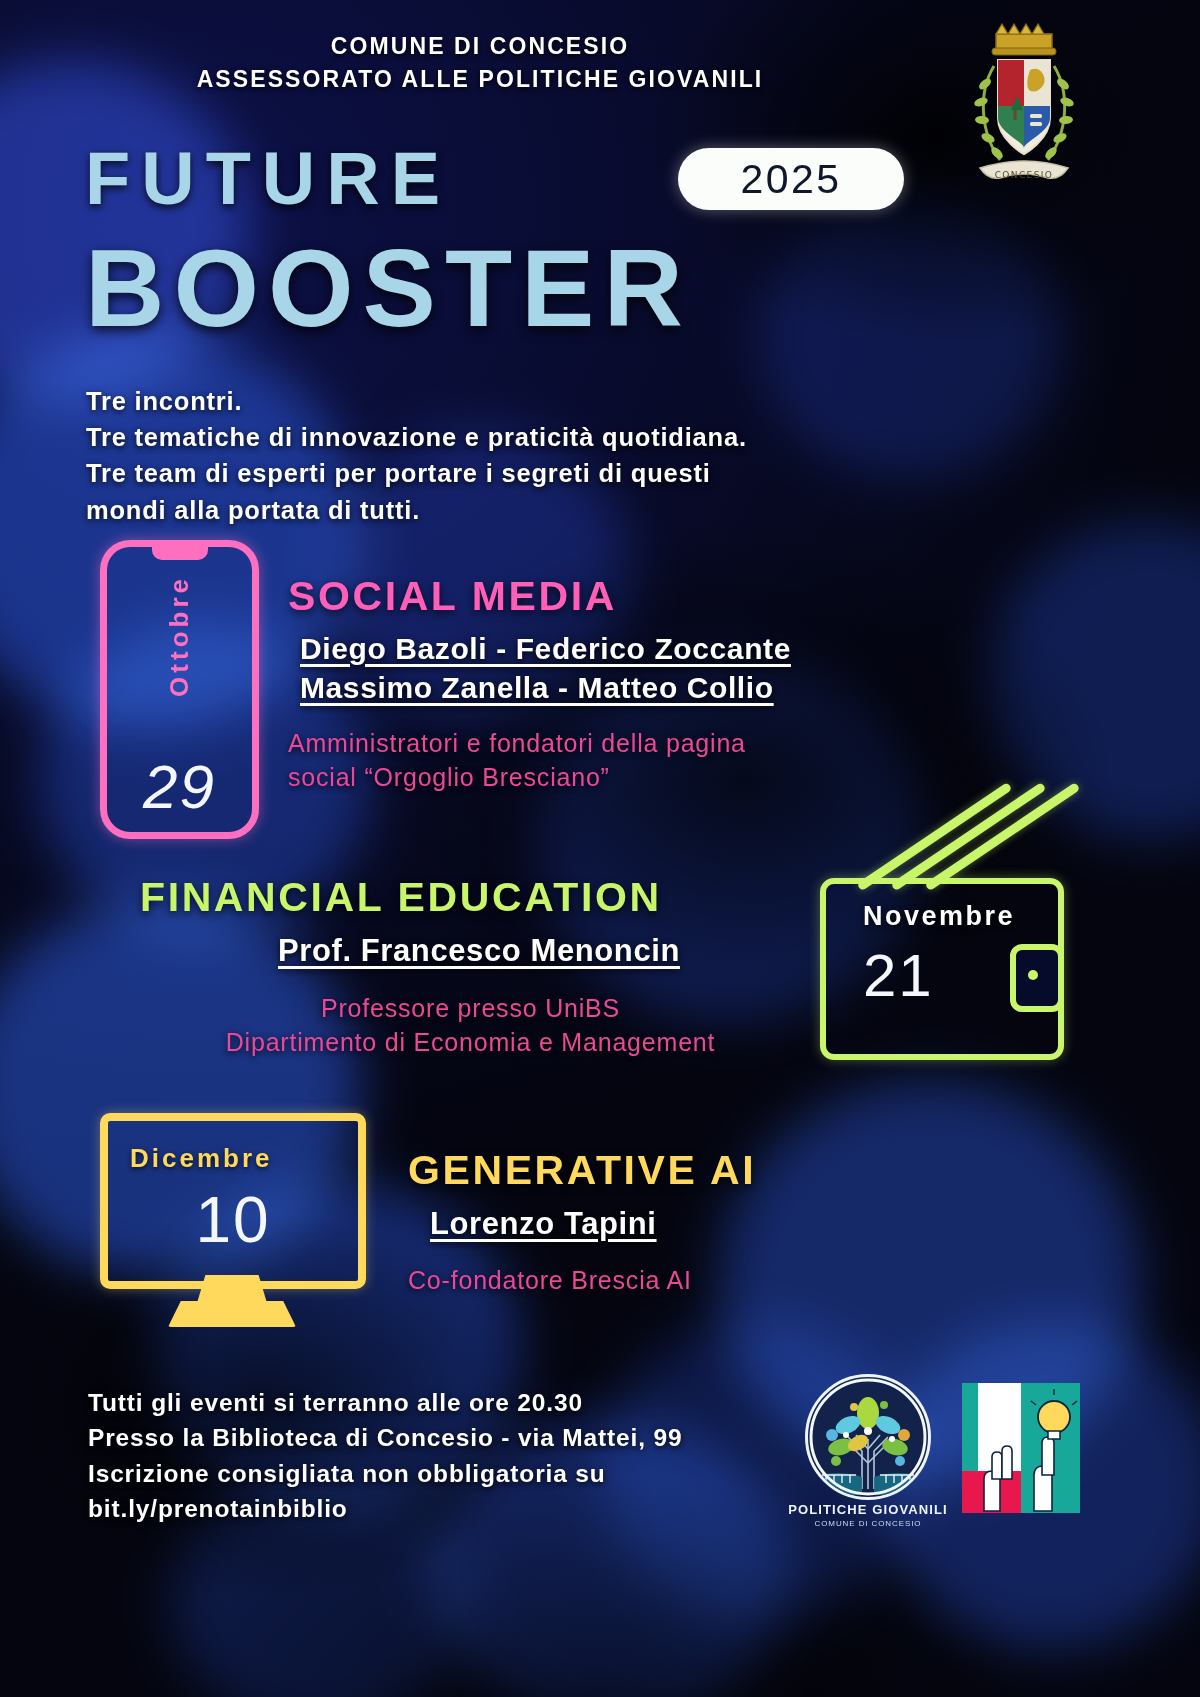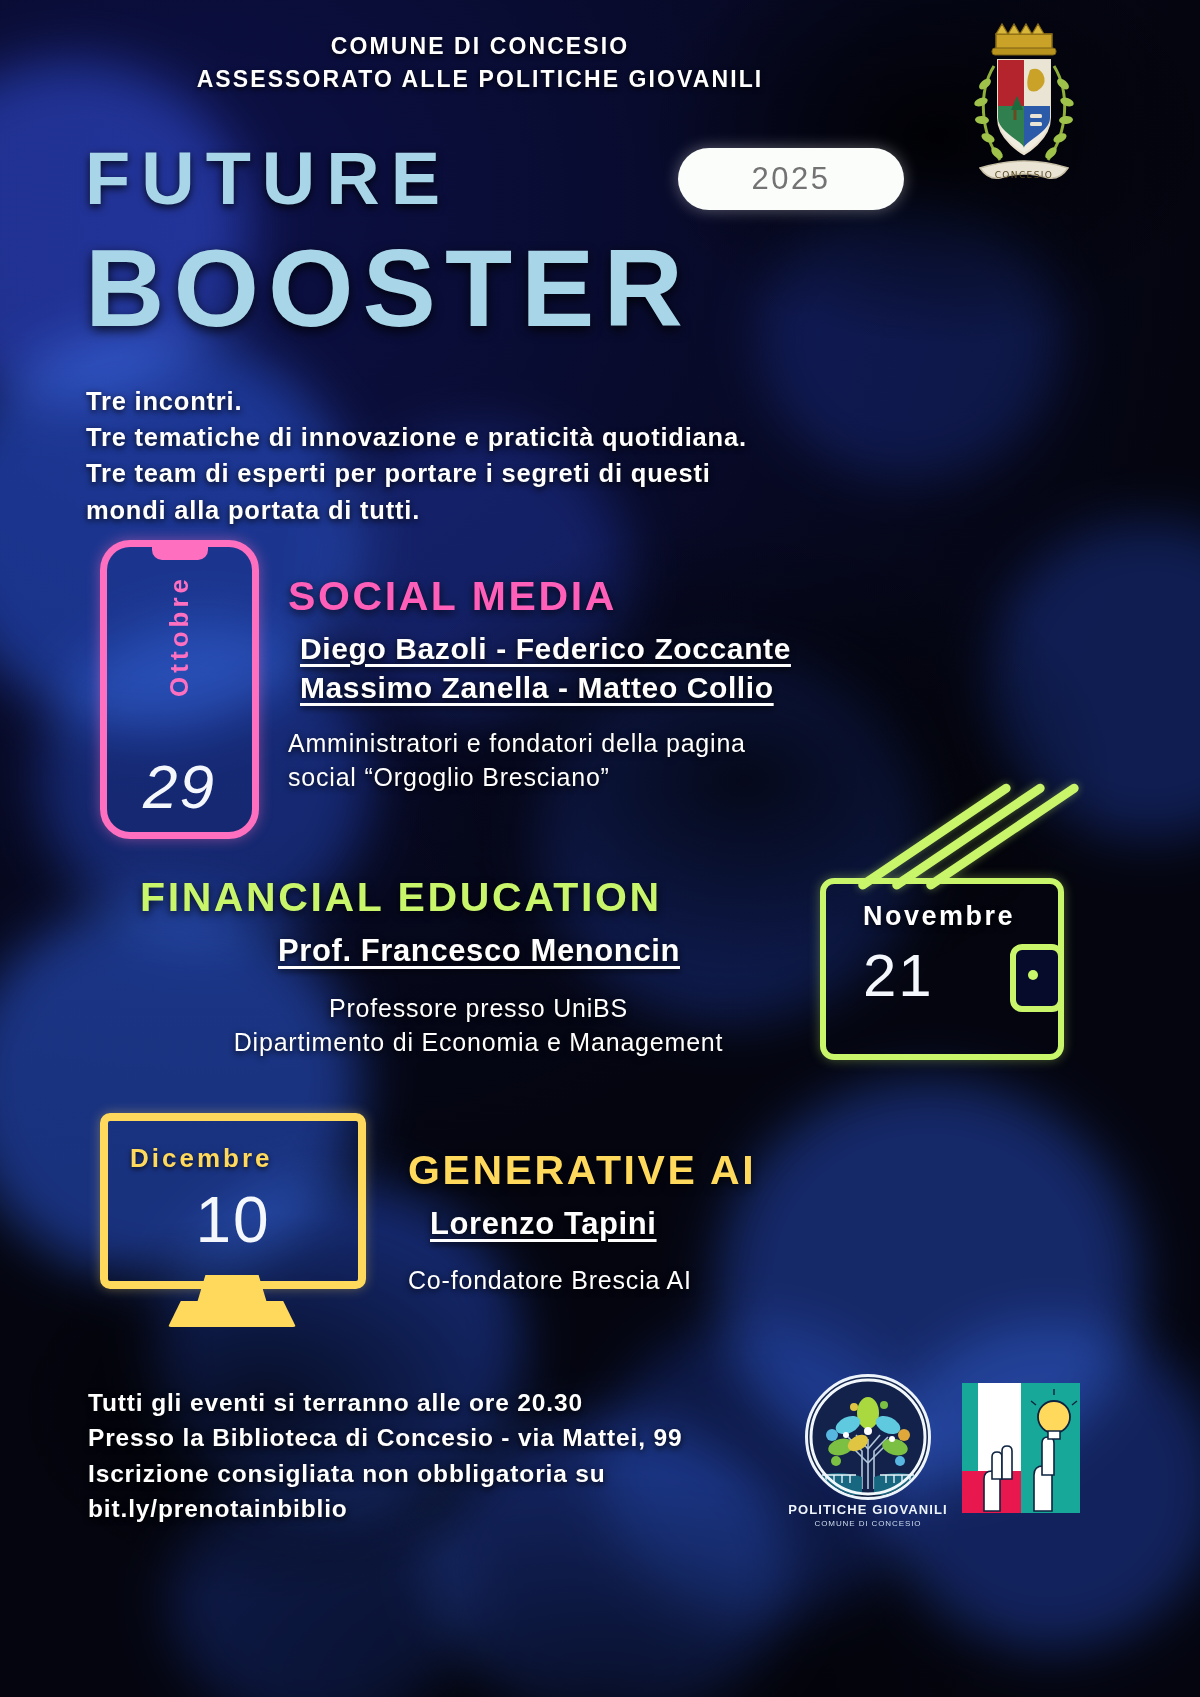--- a/index.html
+++ b/index.html
@@ -82,22 +82,22 @@
     top: 148px;
     left: 678px;
     width: 226px;
     height: 62px;
     border-radius: 34px;
     background: #fbfdfb;
     box-shadow: 0 0 16px rgba(255,255,255,.35);
     display: flex;
     align-items: center;
     justify-content: center;
-    color: #737373;
-    font-size: 31px;
+    color: #0f172a;
+    font-size: 41px;
     letter-spacing: 2.5px;
   }
   .title-booster {
     position: absolute;
     top: 224px;
     left: 85px;
     font-size: 110px;
     font-weight: bold;
     letter-spacing: 9px;
     color: #a8d5e8;
@@ -127,21 +127,21 @@
     font-weight: bold;
     color: #fff;
     text-decoration: underline;
     text-underline-offset: 5px;
     text-decoration-thickness: 3px;
     letter-spacing: .6px;
     text-shadow: 0 2px 6px rgba(0,0,0,.85);
     padding-left: 12px;
   }
   .sess-desc {
-    color: #ffffff;
+    color: #ec4899;
     letter-spacing: .8px;
     line-height: 1.35;
     text-shadow: 0 2px 6px rgba(0,0,0,.85);
   }
 
   
   .phone-icon {
     position: absolute;
     top: 540px;
     left: 100px;
@@ -223,21 +223,21 @@
   }
   .s2-speaker {
     position: absolute;
     top: 933px;
     left: 266px;
     font-size: 31px;
   }
   .s2-desc {
     position: absolute;
     top: 992px;
-    left: 156px;
+    left: 148px;
     width: 645px;
     text-align: center;
     font-size: 25px;
   }
   .wallet {
     position: absolute;
     top: 795px;
     left: 815px;
     width: 250px;
     height: 265px;

